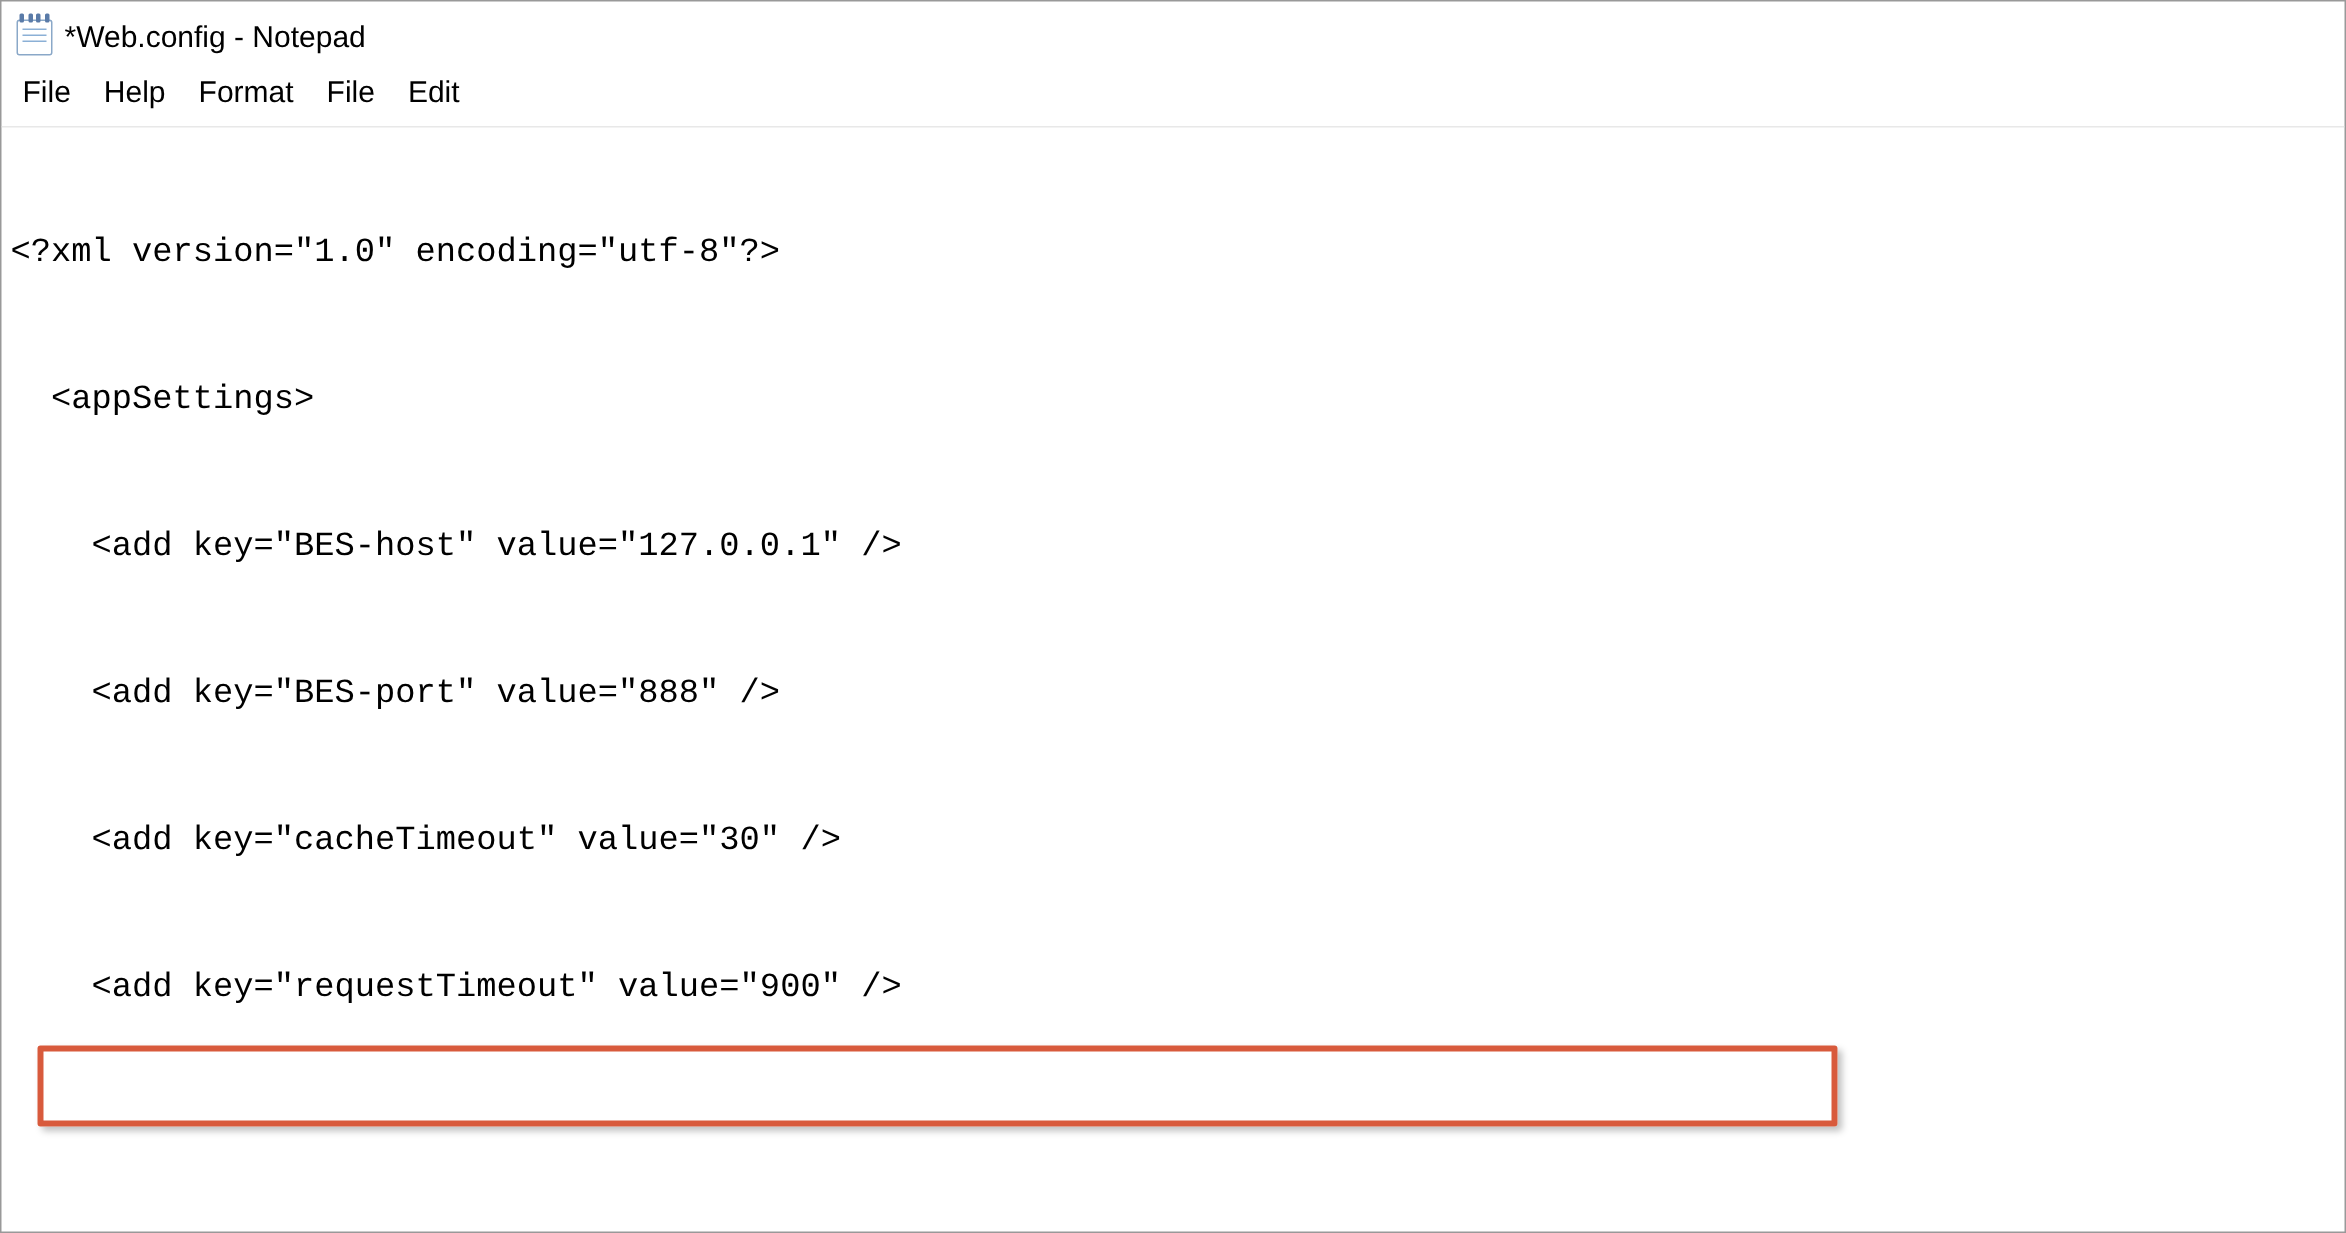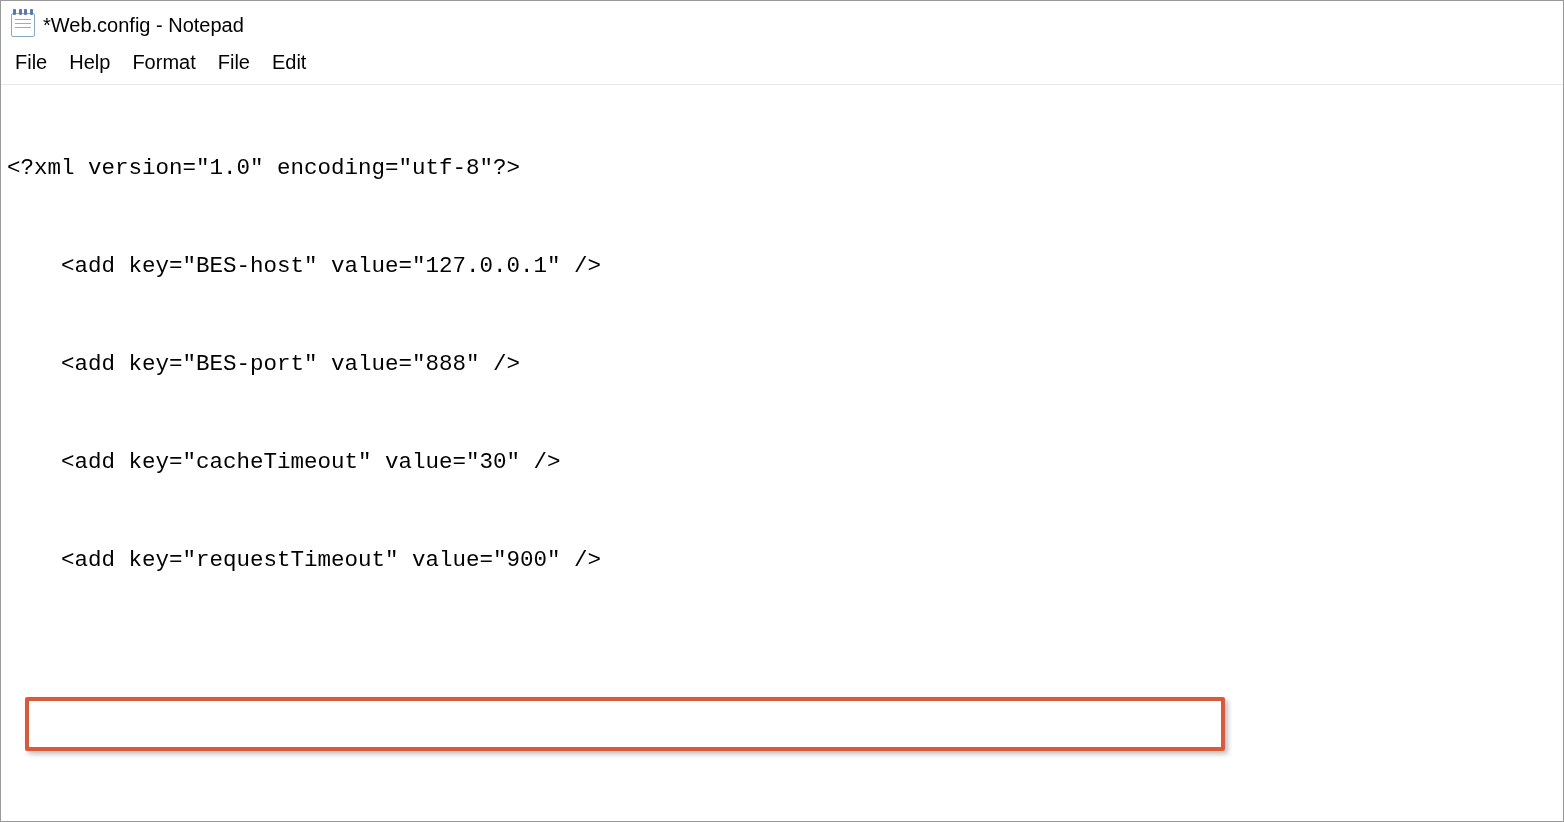--- a/index.html
+++ b/index.html
@@ -114,20 +114,21 @@
 <div class="menubar">
   <span class="menu-item">File</span>
   <span class="menu-item">Help</span>
   <span class="menu-item">Format</span>
   <span class="menu-item">File</span>
   <span class="menu-item">Edit</span>
 </div>
 
 <div class="editor">
   <span class="line">&lt;?xml version="1.0" encoding="utf-8"?&gt;</span>
+  <span class="line">  &lt;appSettings&gt;</span>
   <span class="line">    &lt;add key="BES-host" value="127.0.0.1" /&gt;</span>
   <span class="line">    &lt;add key="BES-port" value="888" /&gt;</span>
   <span class="line">    &lt;add key="cacheTimeout" value="30" /&gt;</span>
   <span class="line">    &lt;add key="requestTimeout" value="900" /&gt;</span>
   
   
   
   
   
   

